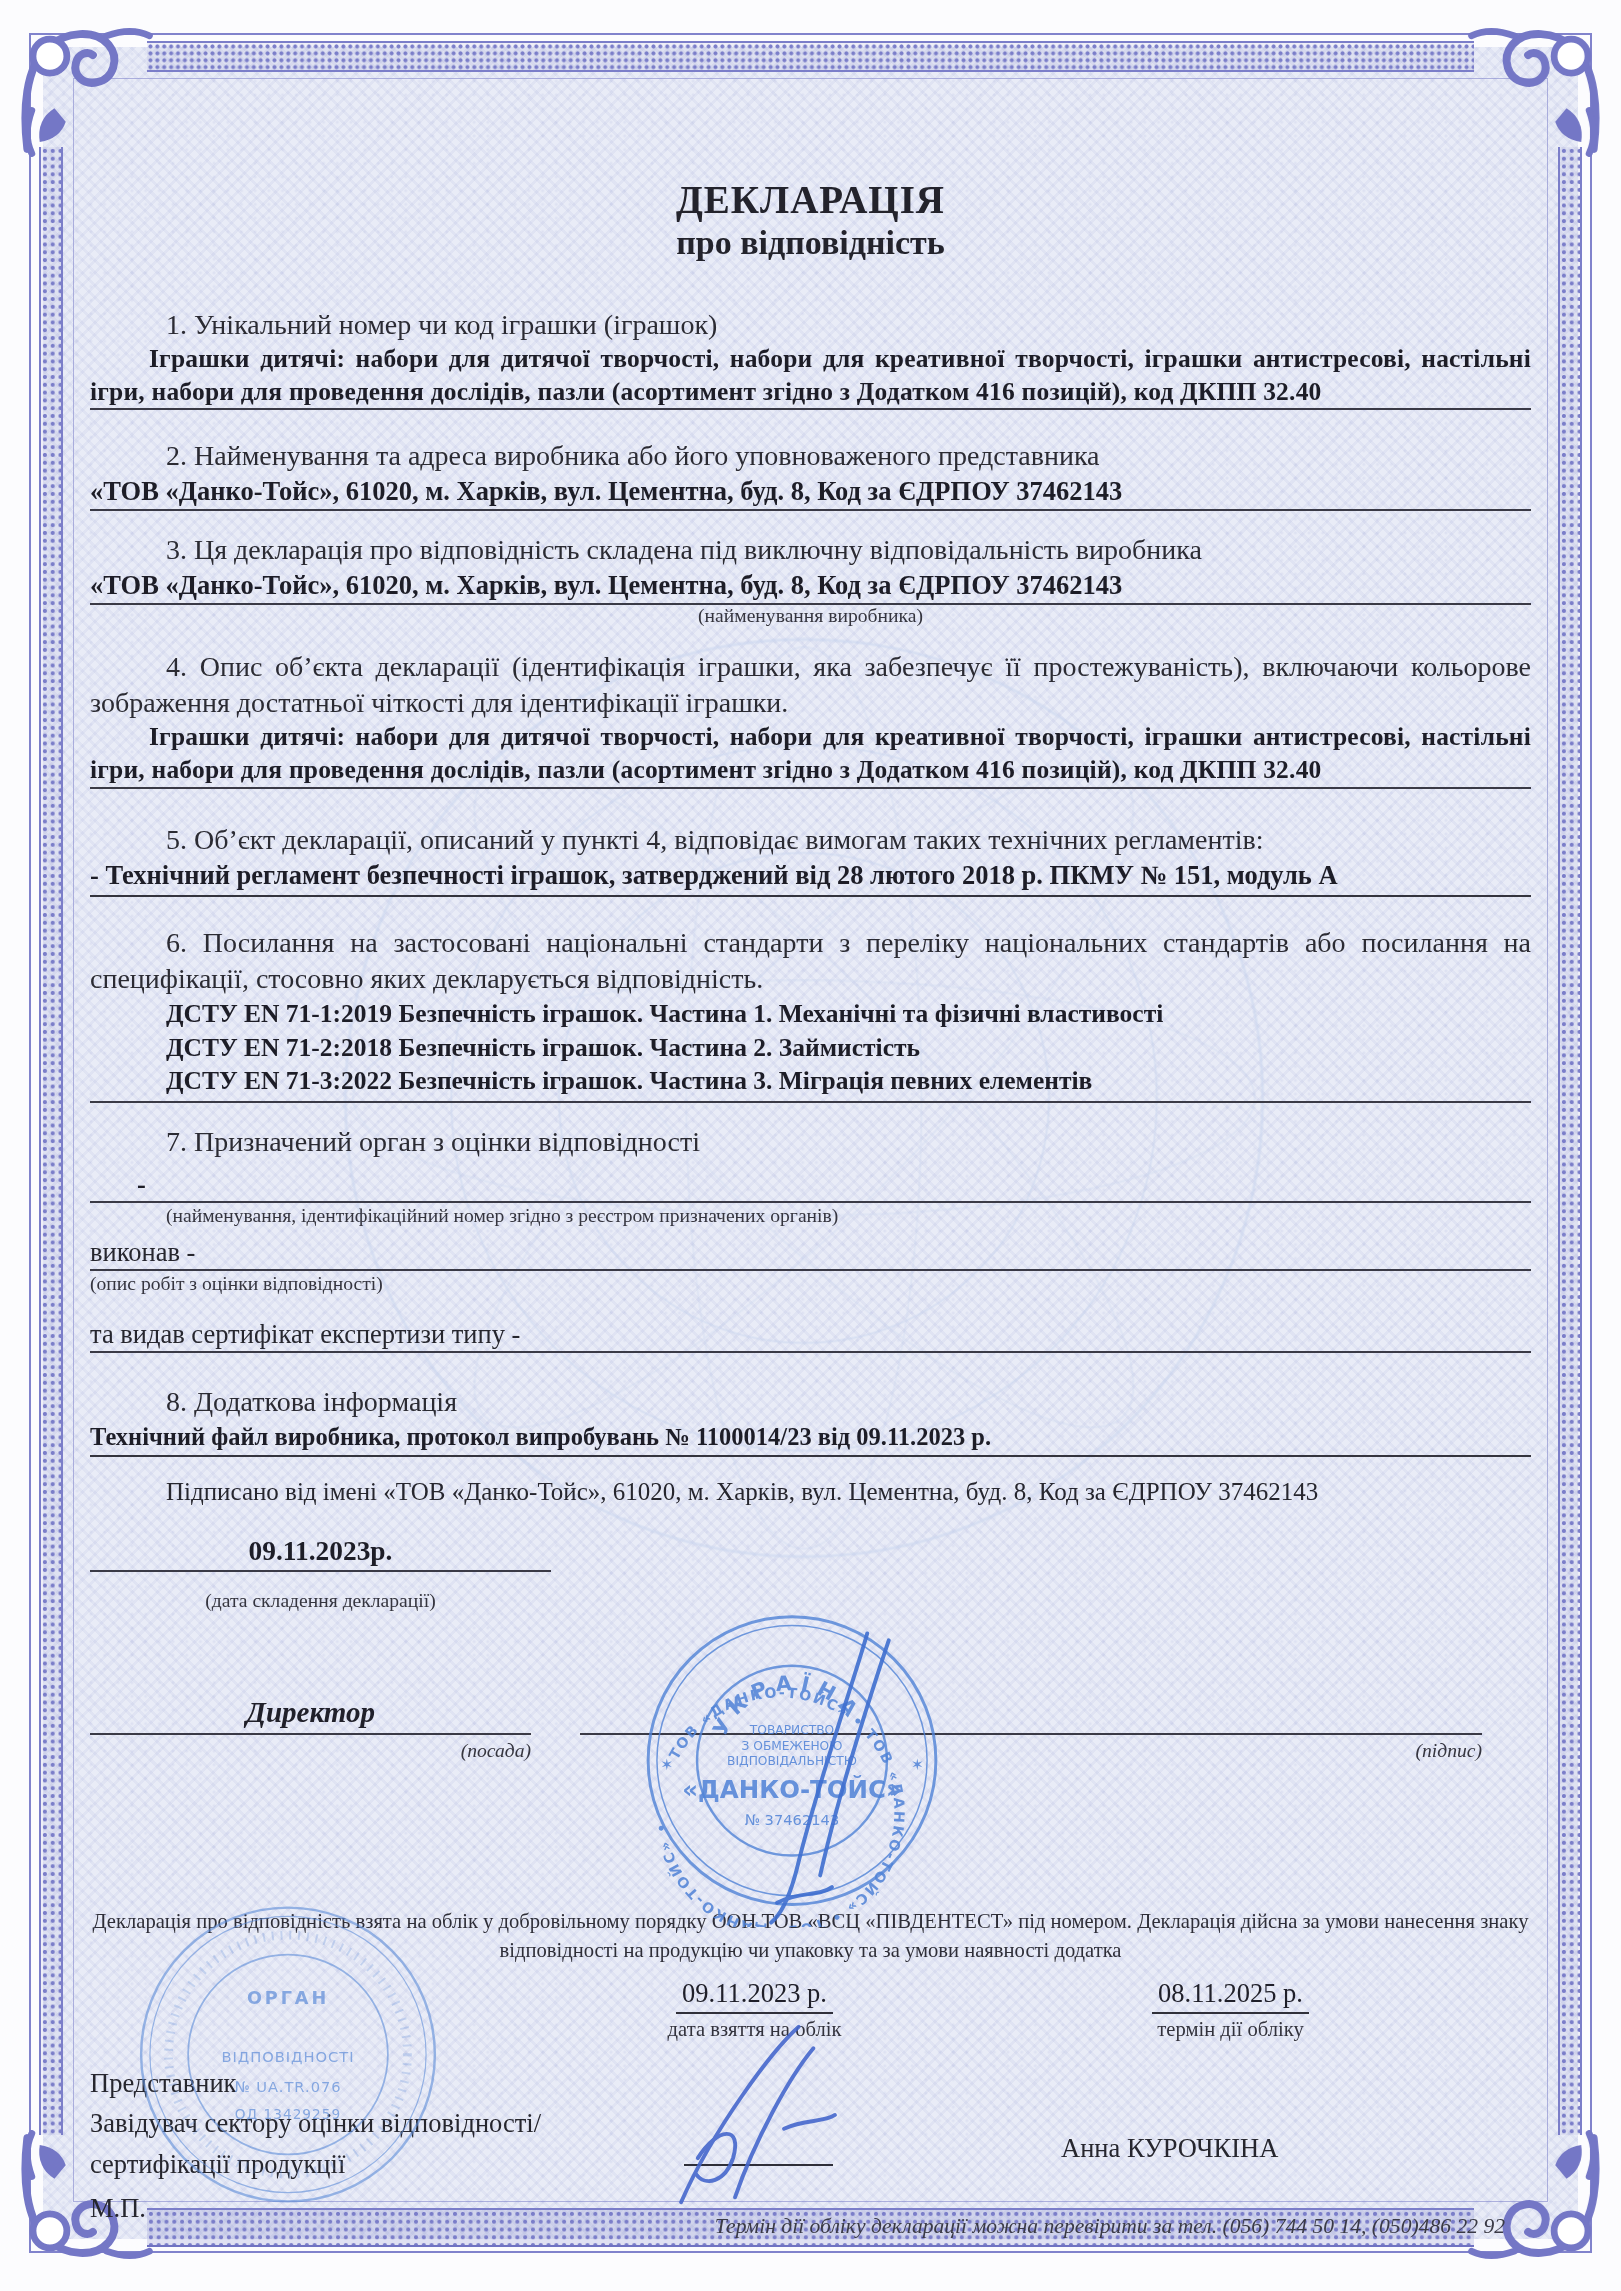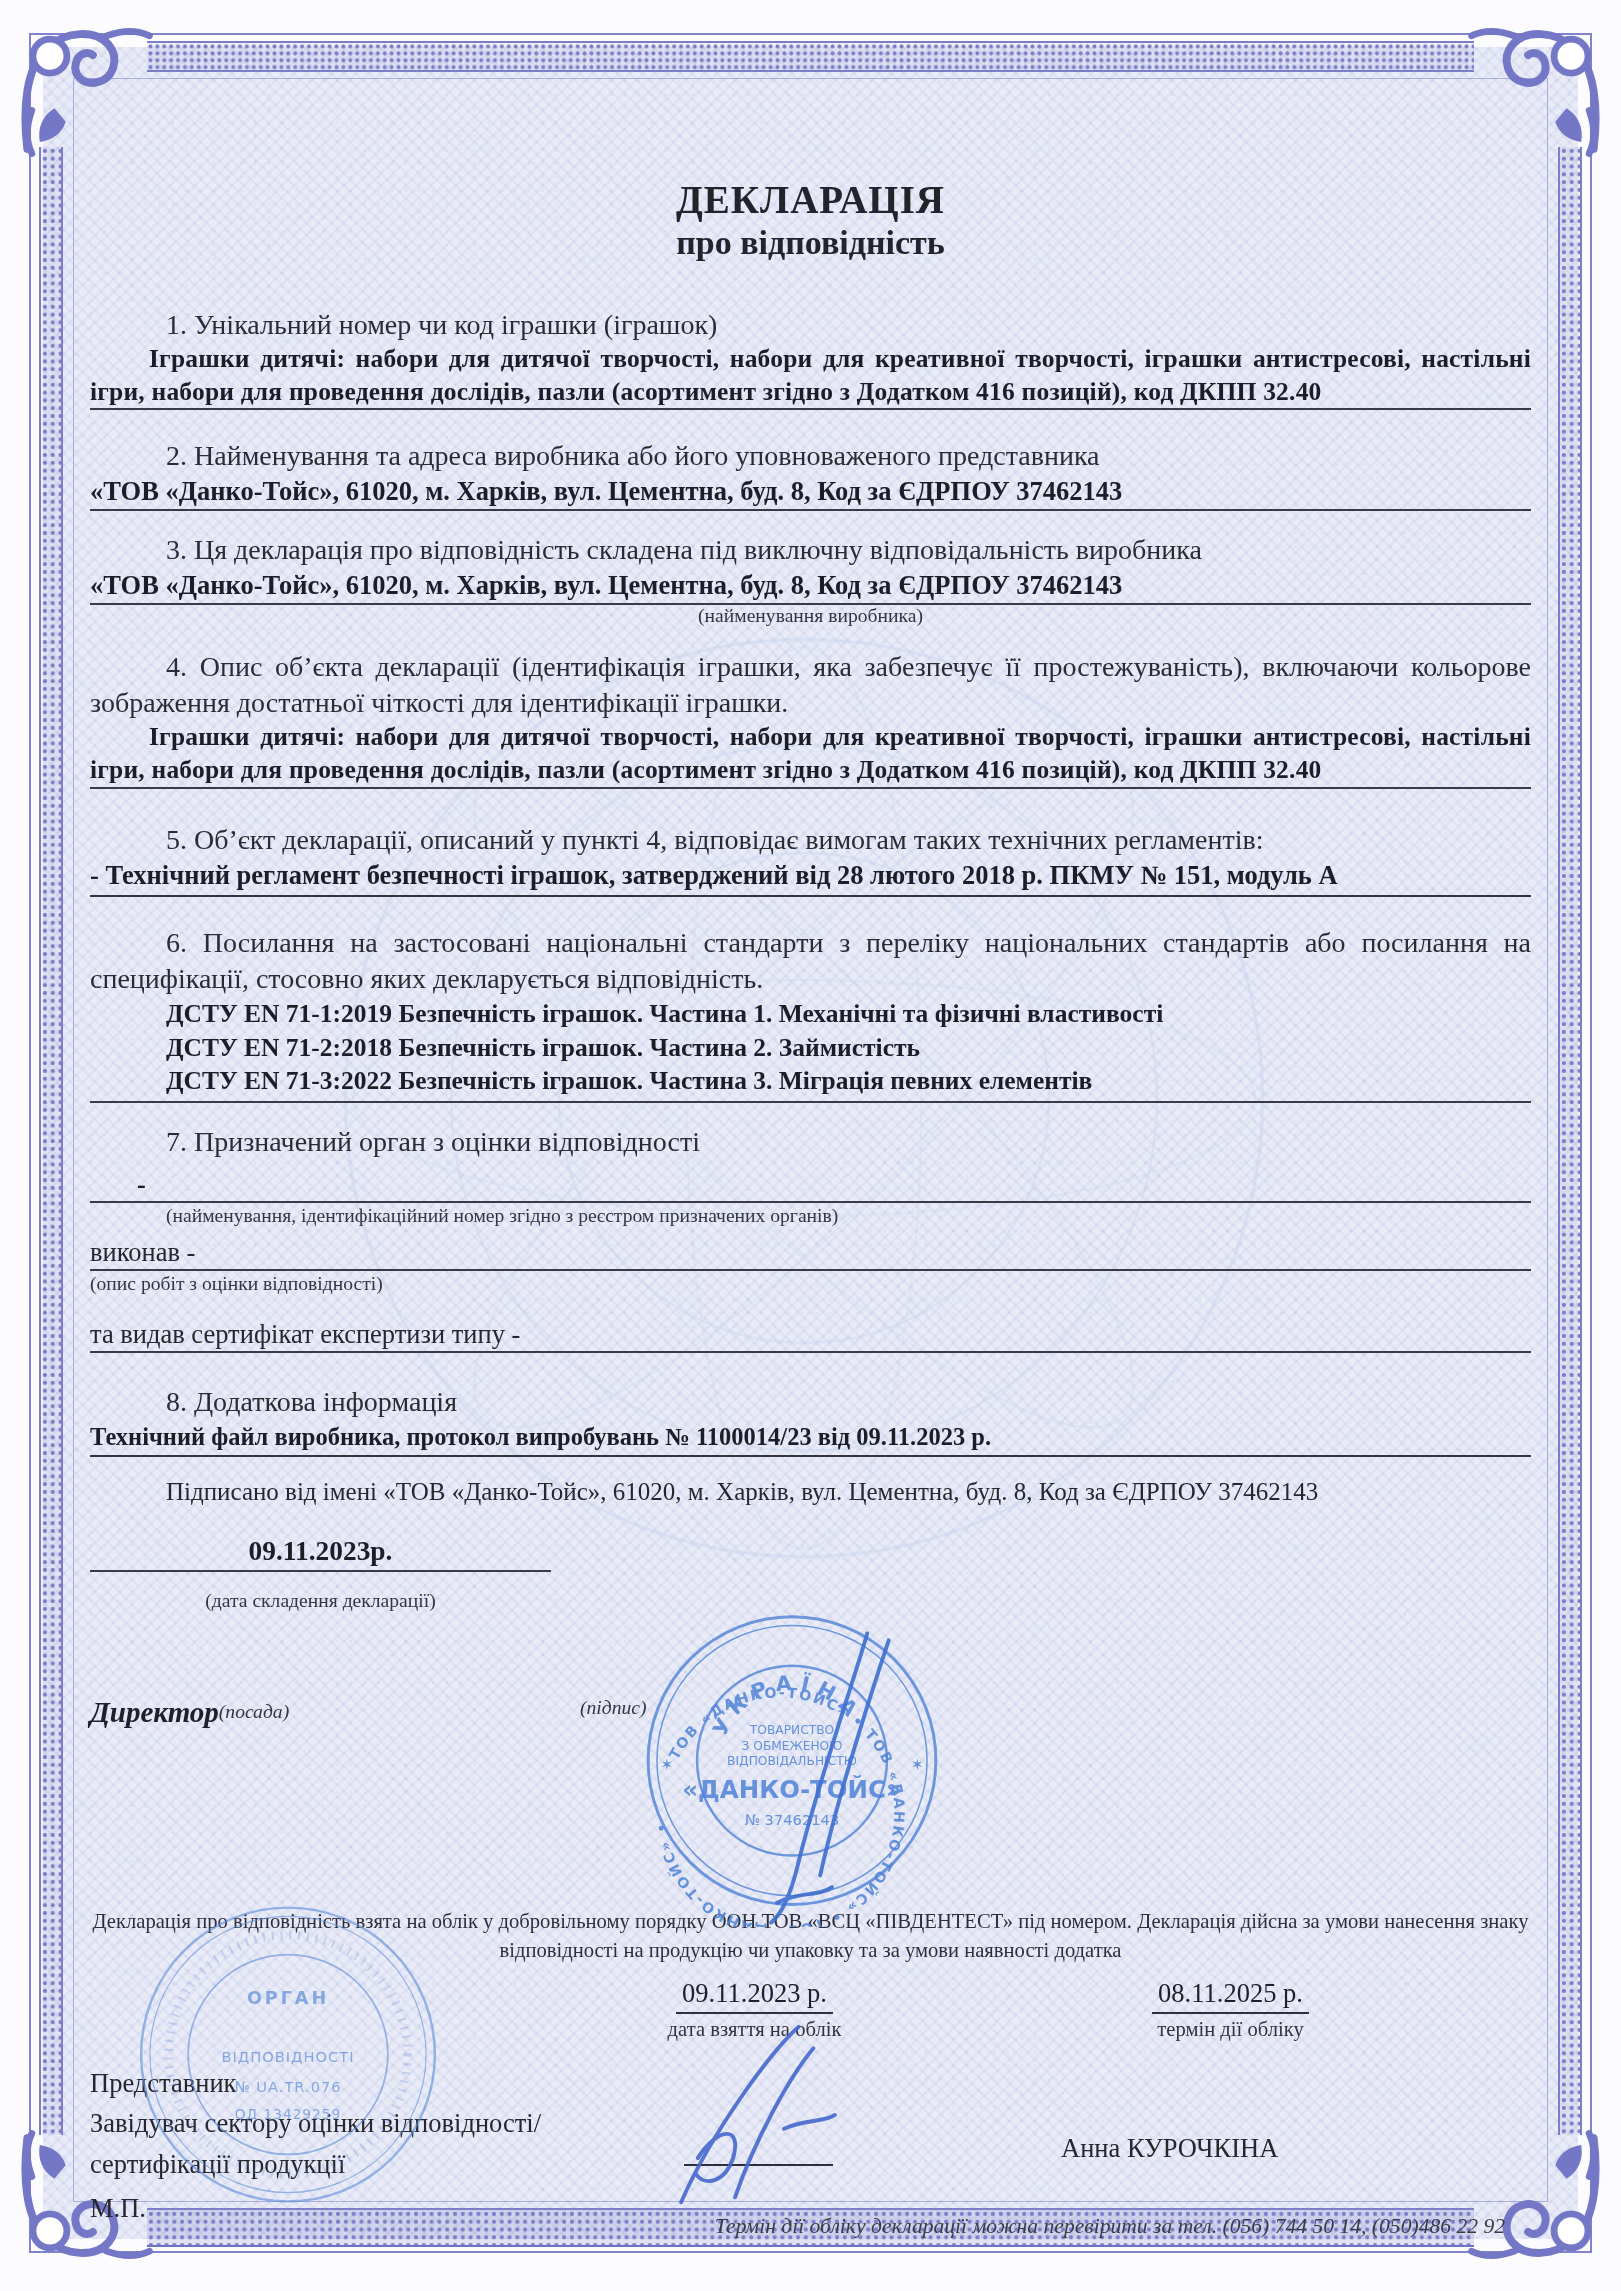--- a/index.html
+++ b/index.html
@@ -35,21 +35,21 @@
   .h.just{text-align:justify;}
   .b{font-weight:bold;font-size:25.5px;line-height:1.28;text-align:justify;text-indent:59px;color:#1d1d27;letter-spacing:0.2px;}
   .val{font-weight:bold;font-size:26.5px;line-height:1.3;color:#1d1d27;}
   .reg{font-size:26.5px;line-height:1.3;color:#26262e;}
   .rule{border-top:2px solid #3a3a46;height:0;}
   .cap{font-size:19.6px;color:#35353f;}
   .std{font-weight:bold;font-size:25.5px;line-height:1.3;margin-left:76px;color:#1d1d27;}
   .u{border-bottom:2px solid #34343e;padding-bottom:2.9px;}
   .mt8{margin-top:7.8px;}
   .sigrow{display:flex;align-items:flex-end;margin-top:80px;}
-  .sigcol{display:flex;flex-direction:row;}
+  .sigcol{display:flex;flex-direction:column;}
   .sigcol .line{border-top:2px solid #3a3a46;margin-top:3.9px;}
   .sigcol .cap{text-align:right;margin-top:5px;font-style:italic;}
   .it{font-style:italic;font-weight:bold;font-size:29px;text-align:center;color:#20202a;}
   .note{position:absolute;left:90px;top:1907px;width:1441px;text-align:center;font-size:20.6px;line-height:1.4;color:#2e2e38;}
   .gcol{position:absolute;top:1978px;text-align:center;}
   .gval{font-size:26.5px;border-bottom:2px solid #30303a;padding:0 5.9px 2.9px 5.9px;display:inline-block;color:#20202a;}
   .gcap{font-size:20.6px;margin-top:3.9px;color:#32323c;}
   .rep{position:absolute;left:90px;top:2064px;width:647px;font-size:26.5px;line-height:1.45;color:#26262e;}
   .rep div{margin-bottom:2px;}
   .mp{margin-top:5.9px;}

